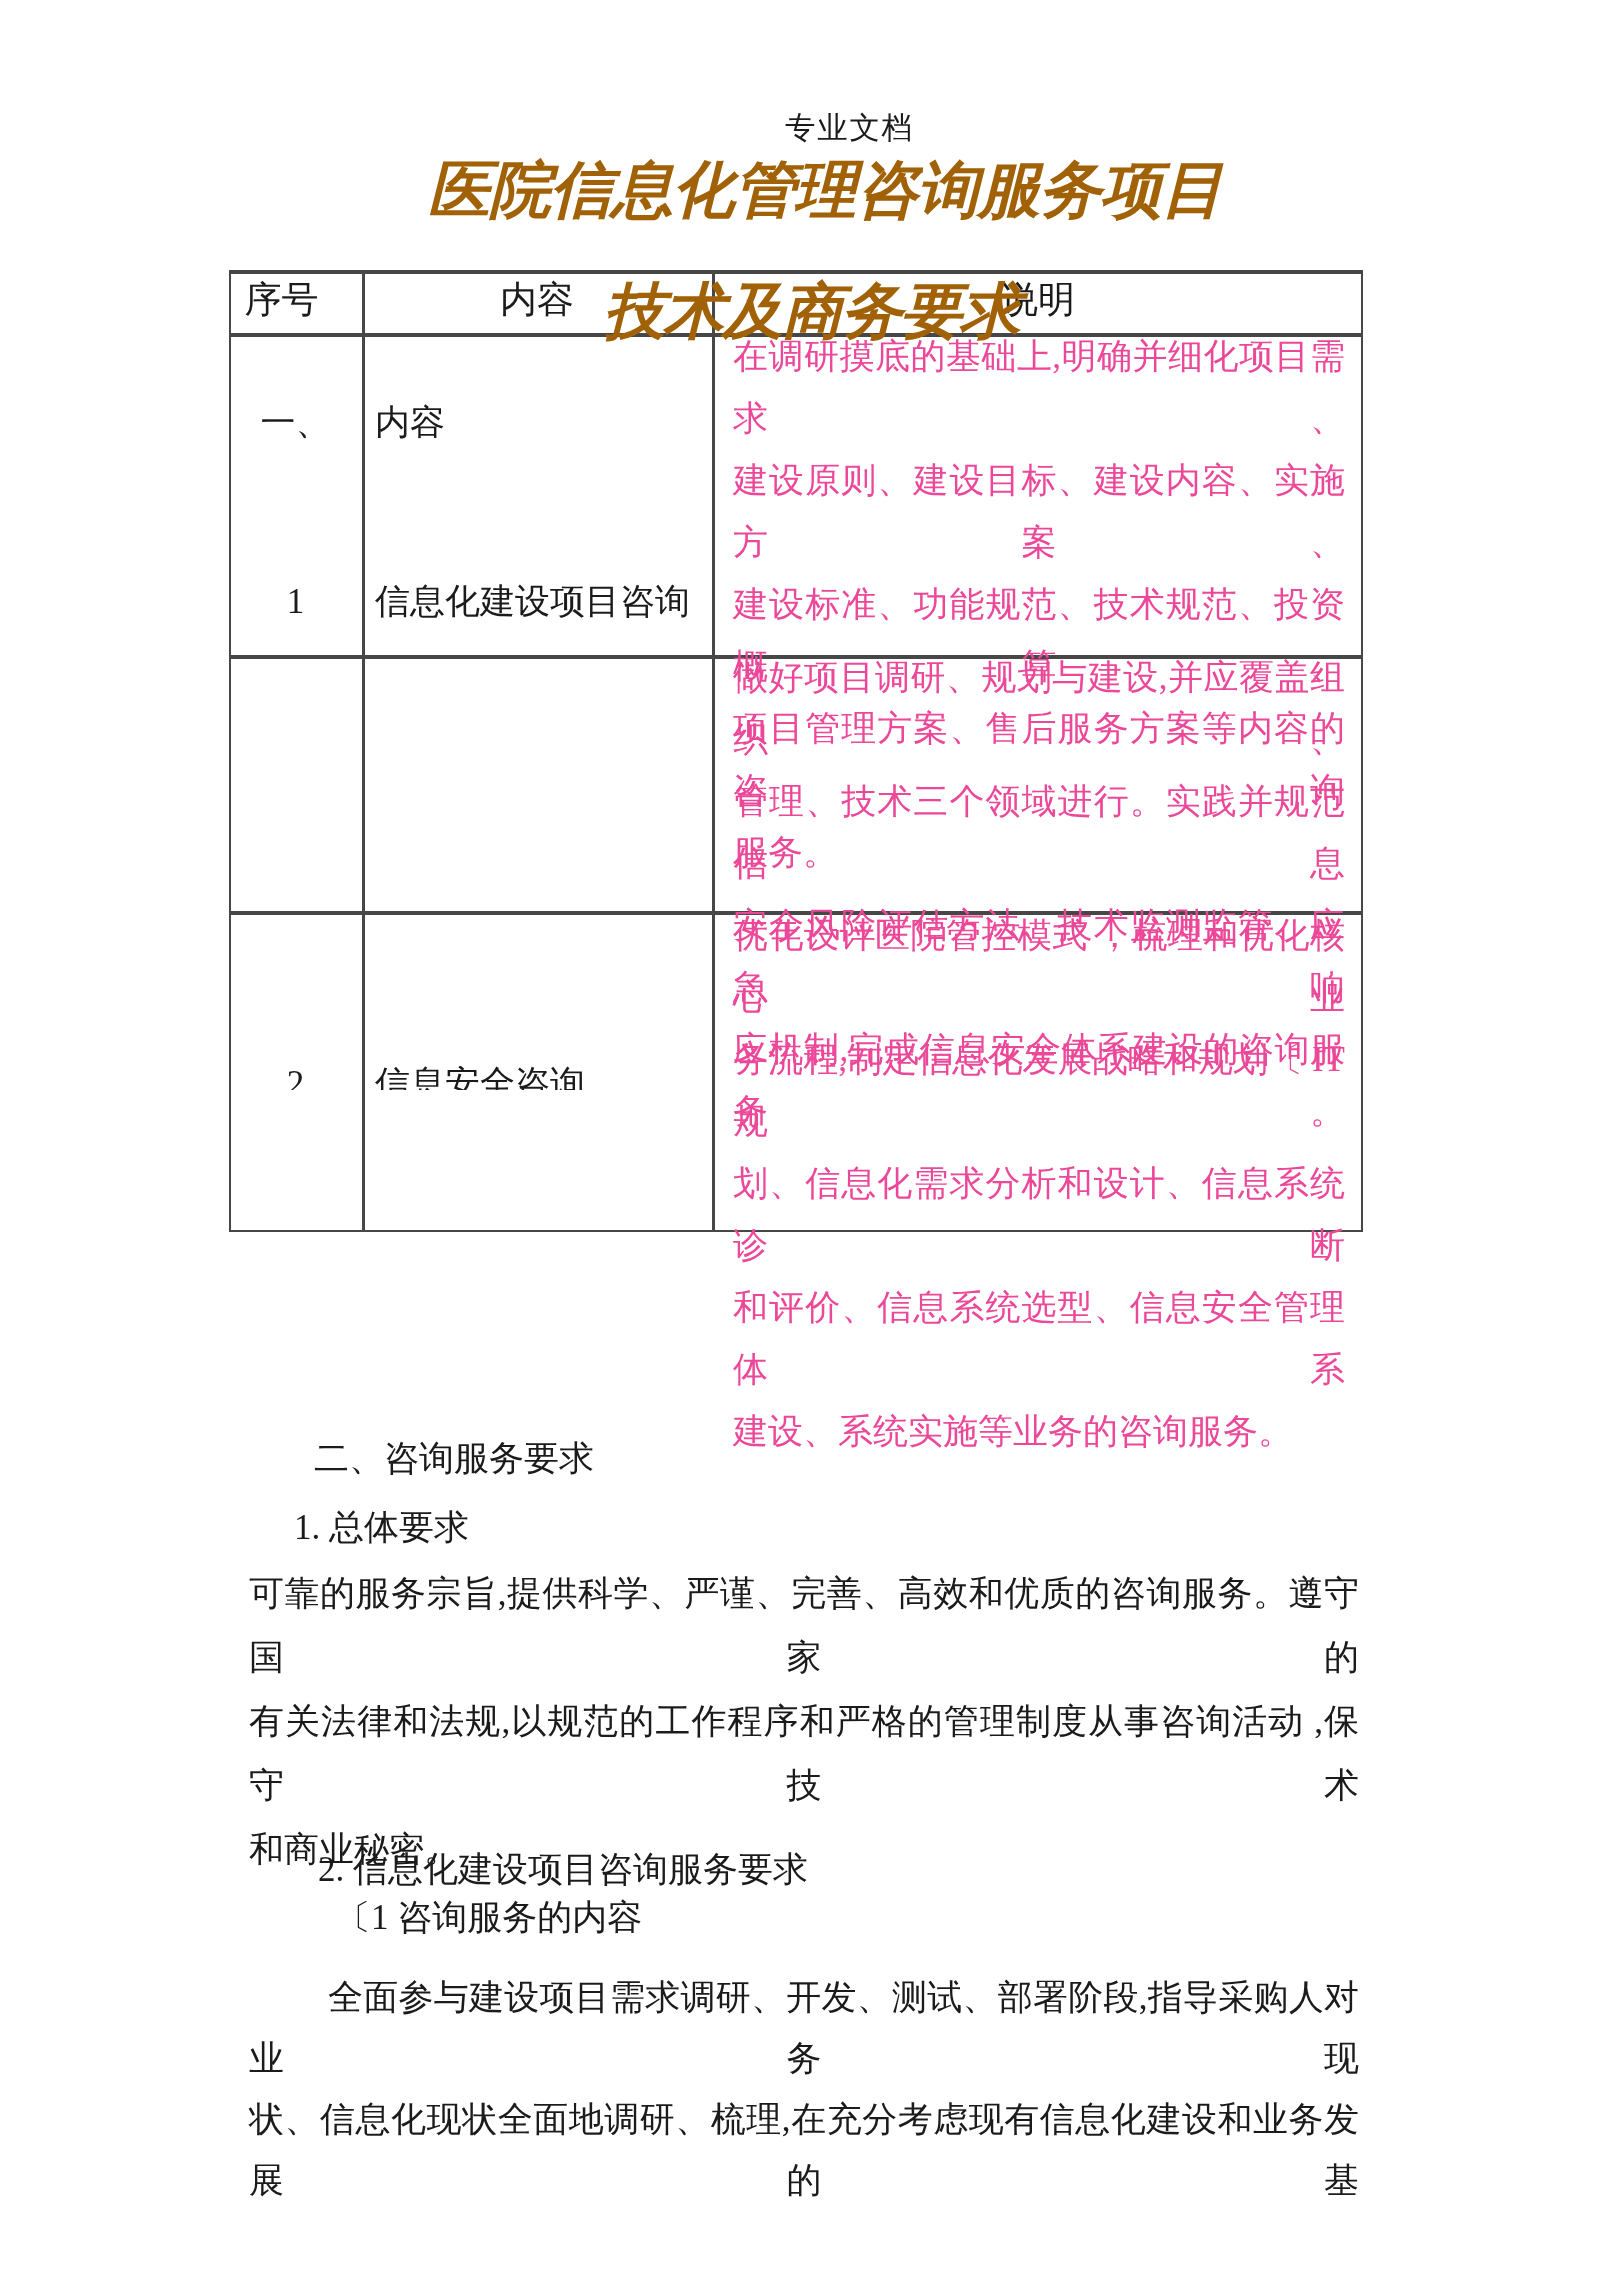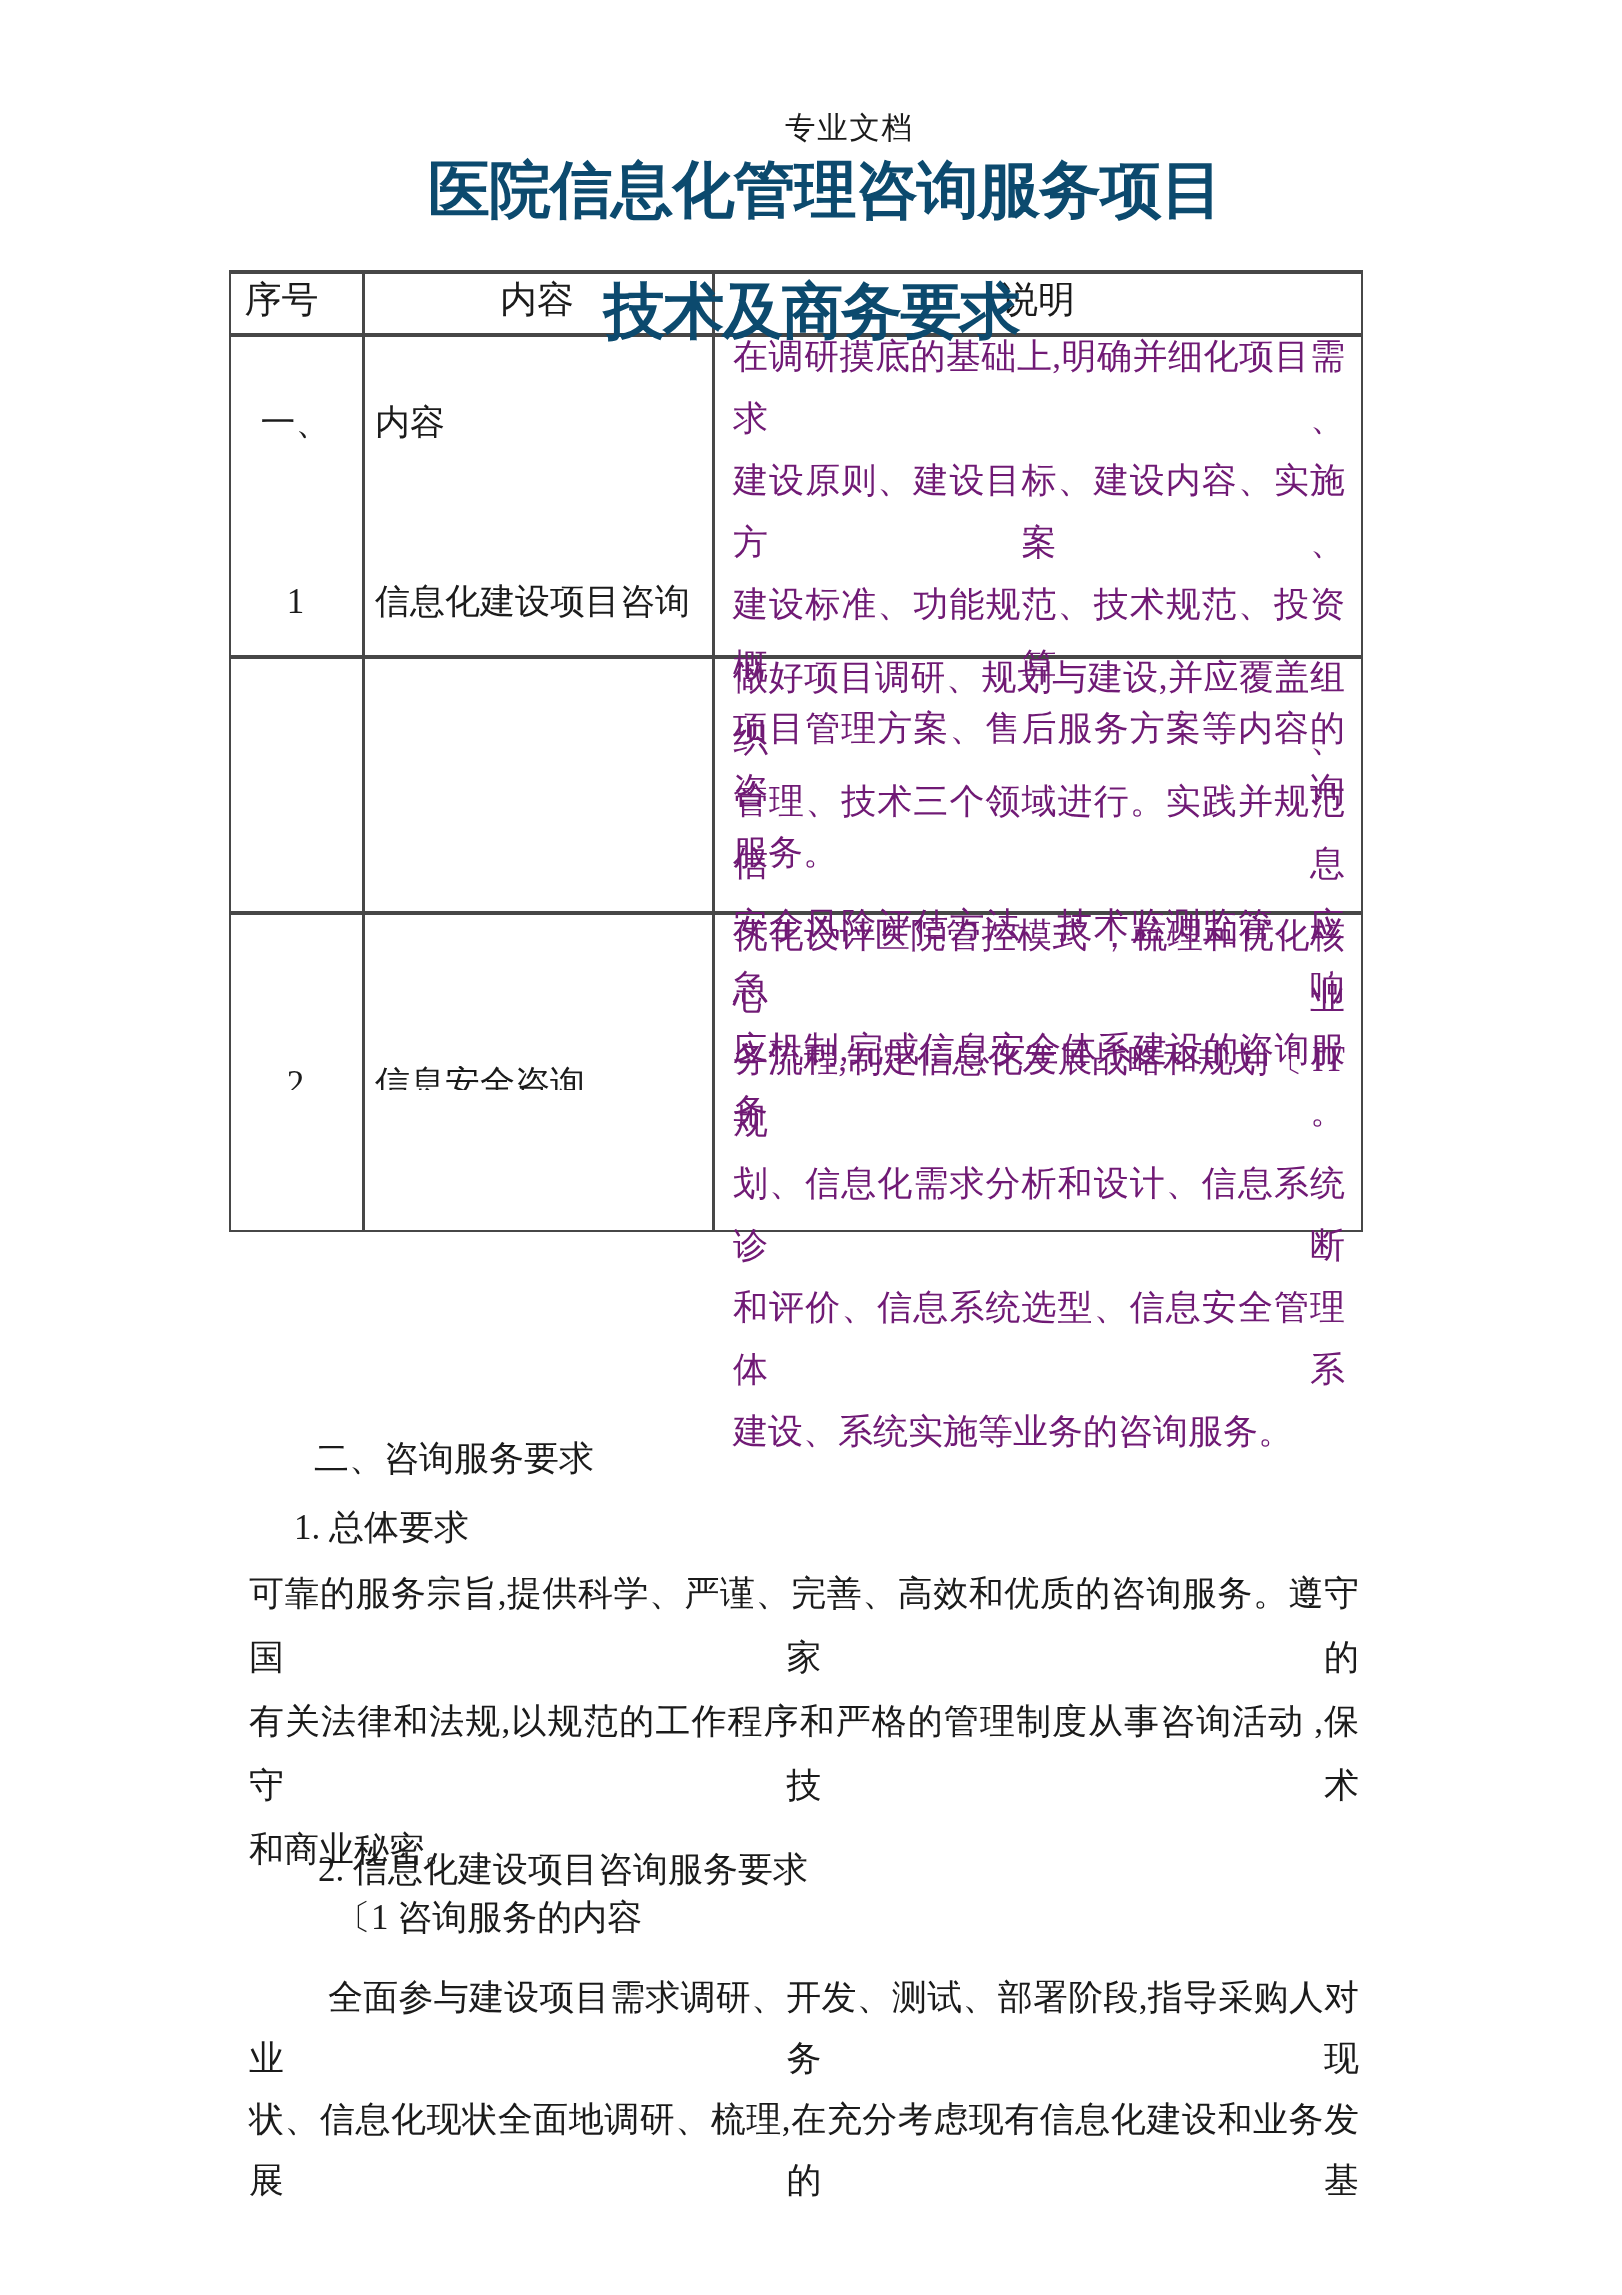--- a/index.html
+++ b/index.html
@@ -9,21 +9,21 @@
     overflow:hidden;
   }
   .abs{position:absolute;}
 
   
   .doc-header{left:785px;top:108px;font-size:30.5px;letter-spacing:1.7px;}
 
   
   .big-title{
     font-family:"Liberation Sans","DejaVu Sans",sans-serif;
-    font-weight:bold;color:#0c4a6e;white-space:nowrap;
+    font-weight:bold;color:#a16207;white-space:nowrap;font-style:italic;
   }
   .main-title{left:428px;top:148px;font-size:62px;letter-spacing:-0.9px;}
   .overlay-title{left:604px;top:271px;font-size:61px;letter-spacing:-1.7px;z-index:5;}
 
   
   .tbl{
     left:229px;top:270px;width:1134px;height:962px;
     border:2.6px solid #474747;border-top:4.4px solid #474747;
     box-sizing:border-box;z-index:1;
   }
@@ -49,21 +49,21 @@
 
   
   .clip-wrap{position:absolute;top:1066px;height:23.6px;overflow:hidden;z-index:2;}
   .clip-no{left:229px;width:133px;text-align:center;}
   .clip-content{left:375px;width:366px;}
   .clip-wrap .clip-txt{font-size:35px;line-height:35px;white-space:nowrap;}
 
   
   .desc{
     position:absolute;left:733px;width:612px;font-size:35px;line-height:62px;
-    z-index:2;color:#701a75;
+    z-index:2;color:#ec4899;
   }
   .desc.d1{top:326px;}
   .desc.d2{top:647px;}
   .desc.d3{top:905px;}
   .jline{text-align:justify;text-align-last:justify;}
   .jlast{text-align:left;text-align-last:left;}
 
   
   .h-sec{font-size:35px;line-height:38px;white-space:nowrap;}
   .sec2{left:314px;top:1440px;}

